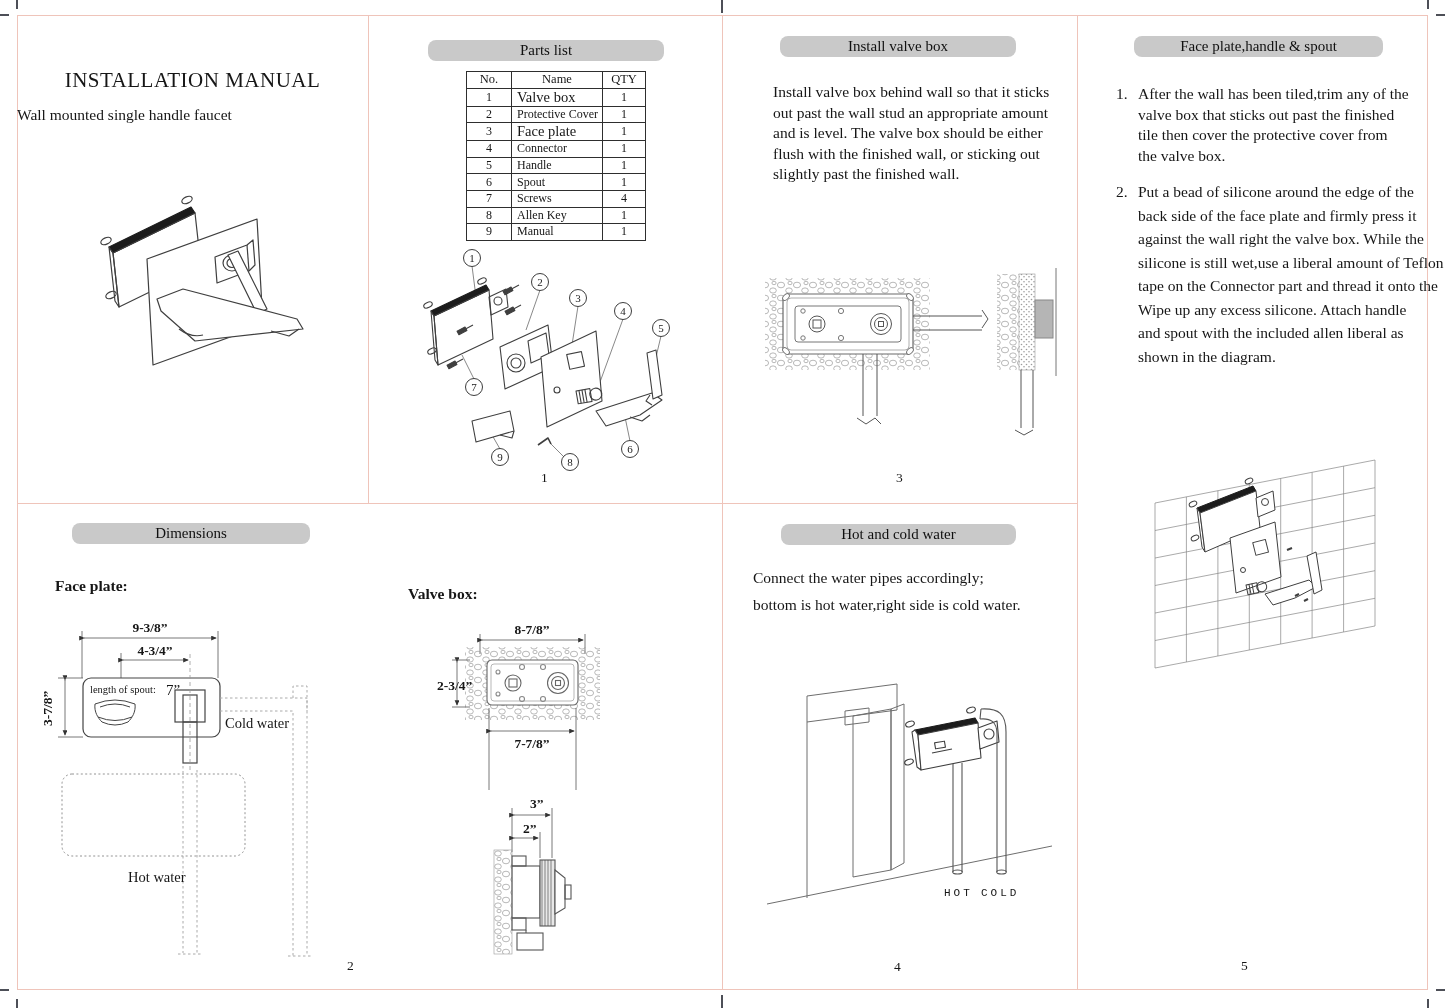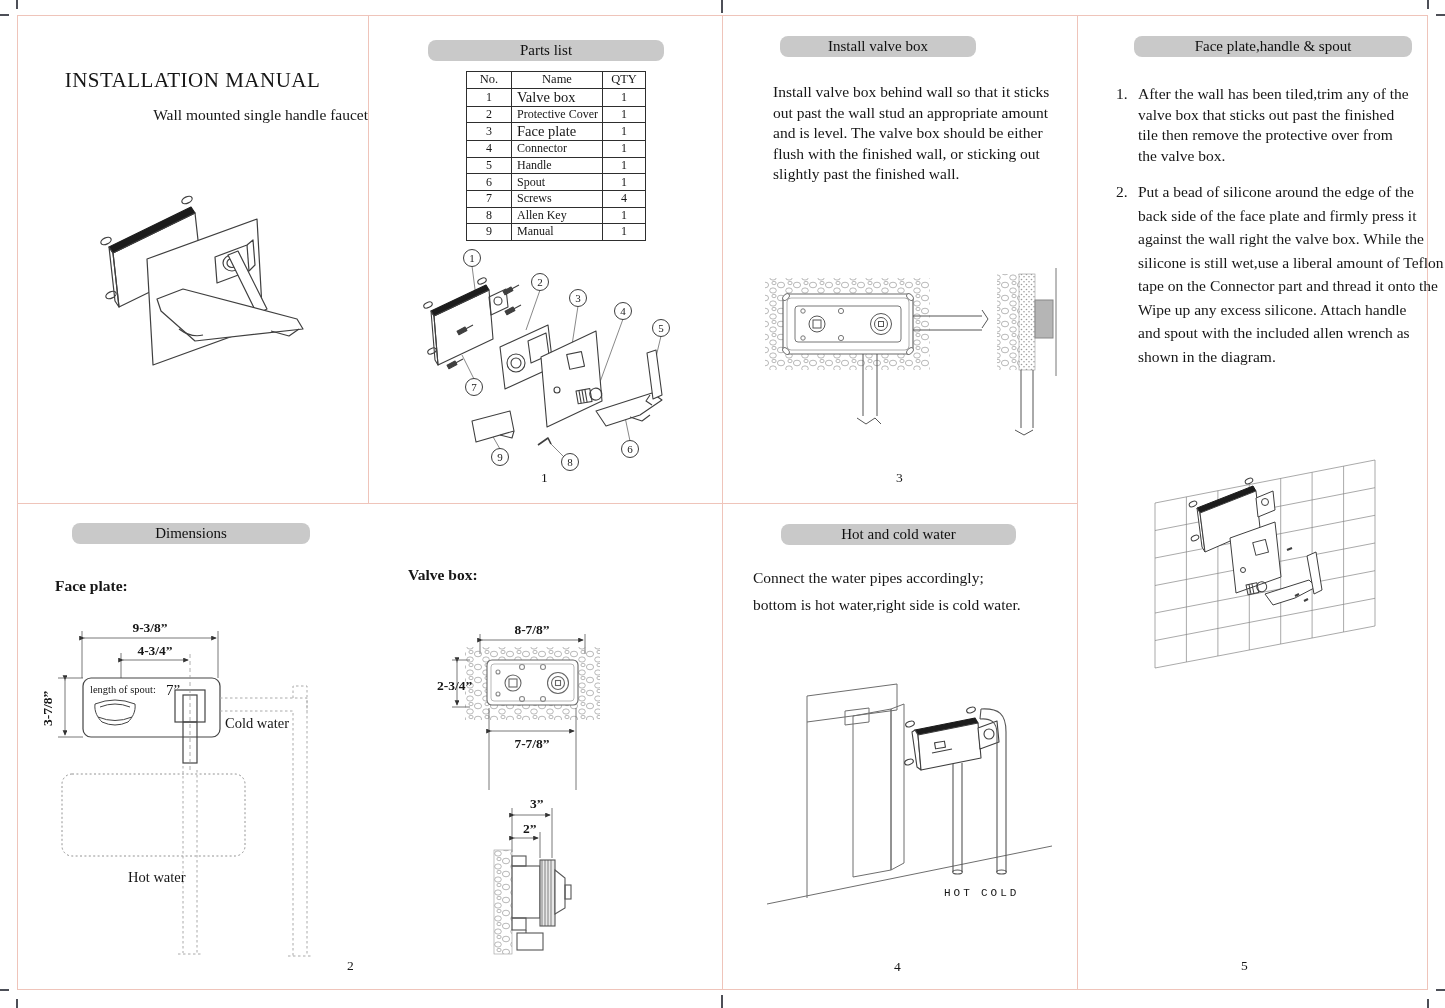--- a/index.html
+++ b/index.html
@@ -3,21 +3,21 @@
 <meta charset="utf-8">
 <style>
   html,body{margin:0;padding:0;background:#fff;}
   .sheet{position:relative;width:1445px;height:1008px;background:#ffffff;overflow:hidden;
          font-family:"Liberation Serif",serif;color:#161616;}
   .gridline{position:absolute;background:#efc4ba;}
   .crop{position:absolute;background:#4d4f57;}
   .hdr{position:absolute;height:21px;background:#c9c9c9;border-radius:8px;text-align:center;
        line-height:21px;font-size:15px;color:#101010;}
   .title{position:absolute;text-align:center;font-size:21px;letter-spacing:.5px;}
-  .subtitle{position:absolute;text-align:right;font-size:15.5px;}
+  .subtitle{position:absolute;text-align:left;font-size:15.5px;}
   .para{position:absolute;font-size:15.5px;}
   .para div{white-space:nowrap;}
   .lh205 div{line-height:20.5px;}
   .lh235 div{line-height:23.5px;}
   .lh265 div{line-height:26.5px;}
   .step{position:absolute;display:flex;font-size:15.5px;}
   .step .num{width:22px;flex:0 0 22px;line-height:20.5px;}
   .pagenum{position:absolute;font-size:13.5px;}
   .drawlabel{position:absolute;font-weight:bold;font-size:15.5px;}
   table.parts{position:absolute;border-collapse:collapse;font-size:12px;border-radius:28px;}
@@ -218,21 +218,21 @@
       <div class="callout" style="left: 169px; top: 44px;">3</div>
       <div class="callout" style="left: 214px; top: 57px;">4</div>
       <div class="callout" style="left: 252px; top: 74px;">5</div>
       <div class="callout" style="left: 221px; top: 195px;">6</div>
       <div class="callout" style="left: 65px; top: 133px;">7</div>
       <div class="callout" style="left: 161px; top: 208px;">8</div>
       <div class="callout" style="left: 91px; top: 203px;">9</div>
     </div>
   <div class="pagenum" style="left:541px;top:470px">1</div>
 
-  <div class="hdr" style="left:780px;top:36px;width:196px">Install valve box</div>
+  <div class="hdr" style="left:780px;top:36px;width:236px">Install valve box</div>
   <div class="para lh205" style="left:773px;top:82px">
       <div>Install valve box behind wall so that it sticks</div>
       <div>out past the wall stud an appropriate amount</div>
       <div>and is level. The valve box should be either</div>
       <div>flush with the finished wall, or sticking out</div>
       <div>slightly past the finished wall.</div>
     </div>
 
   <svg style="left:745px;top:268px" width="330" height="190" viewBox="0 0 330 190">
     <defs>
@@ -282,40 +282,40 @@
       <line x1="311" y1="0" x2="311" y2="108" stroke="#777"></line>
       <g stroke="#555" fill="none" stroke-width="1">
         <line x1="276" y1="102" x2="276" y2="160"></line>
           <line x1="288" y1="102" x2="288" y2="160"></line>
         <path d="M270,162 l9,5 l9,-5"></path>
       </g>
     </g>
   </svg>
   <div class="pagenum" style="left:896px;top:470px">3</div>
 
-  <div class="hdr" style="left:1134px;top:36px;width:278px">Face plate,handle &amp; spout</div>
+  <div class="hdr" style="left:1134px;top:36px;width:249px">Face plate,handle &amp; spout</div>
   <div class="step" style="left:1116px;top:84px">
     <div class="num">1.</div>
     <div class="para lh205" style="position:static">
         <div>After the wall has been tiled,trim any of the</div>
         <div>valve box that sticks out past the finished</div>
-        <div>tile then remove the protective over from</div>
+        <div>tile then cover the protective cover from</div>
         <div>the valve box.</div>
       </div>
   </div>
   <div class="step" style="left:1116px;top:180px">
     <div class="num" style="line-height:23.5px">2.</div>
     <div class="para lh235" style="position:static">
         <div>Put a bead of silicone around the edge of the</div>
         <div>back side of the face plate and firmly press it</div>
         <div>against the wall right the valve box. While the</div>
         <div>silicone is still wet,use a liberal amount of Teflon</div>
         <div>tape on the Connector part and thread it onto the</div>
         <div>Wipe up any excess silicone. Attach handle</div>
-        <div>and spout with the included allen wrench as</div>
+        <div>and spout with the included allen liberal as</div>
         <div>shown in the diagram.</div>
       </div>
   </div>
 
   <svg style="left:1135px;top:438px" width="290" height="245" viewBox="0 0 290 245">
     <g stroke="#858585" stroke-width=".7" fill="none">
       <path d="M20,65 L20,230 M51.4,58.9 L51.4,224 M82.9,52.7 L82.9,218 M114.3,46.6 L114.3,212 M145.7,40.4 L145.7,206 M177.1,34.3 L177.1,200 M208.6,28.1 L208.6,194 M240,22 L240,188"></path>
       <path d="M20,65 L240,22 M20,92.5 L240,49.7 M20,120 L240,77.3 M20,147.5 L240,105 M20,175 L240,132.7 M20,202.5 L240,160.3 M20,230 L240,188"></path>
     </g>
     <g stroke="#3f3f3f" fill="#ffffff" stroke-width="1" stroke-linejoin="round">
@@ -340,21 +340,21 @@
       <polygon points="172,118 181,114 187,152 179,156"></polygon>
       <line x1="152" y1="112" x2="157" y2="110" stroke-width="2"></line>
       <line x1="160" y1="158" x2="164" y2="156" stroke-width="2"></line>
       <line x1="169" y1="163" x2="173" y2="161" stroke-width="2"></line>
     </g>
   </svg>
   <div class="pagenum" style="left:1241px;top:958px">5</div>
 
   <div class="hdr" style="left:72px;top:523px;width:238px">Dimensions</div>
   <div class="drawlabel" style="left:55px;top:577px">Face plate:</div>
-  <div class="drawlabel" style="left:408px;top:566px">Valve box:</div>
+  <div class="drawlabel" style="left:408px;top:585px">Valve box:</div>
 
   <svg style="left:40px;top:598px" width="300" height="378" viewBox="0 0 300 378">
     <defs>
       <marker id="arF" markerWidth="8" markerHeight="8" refX="6" refY="3" orient="auto">
           <path d="M0,0 L7,3 L0,6 z" fill="#333"></path>
         </marker>
     </defs>
     <g stroke="#555" stroke-width=".8" fill="none">
       <line x1="42" y1="33" x2="42" y2="80"></line>
         <line x1="178" y1="33" x2="178" y2="80"></line>

